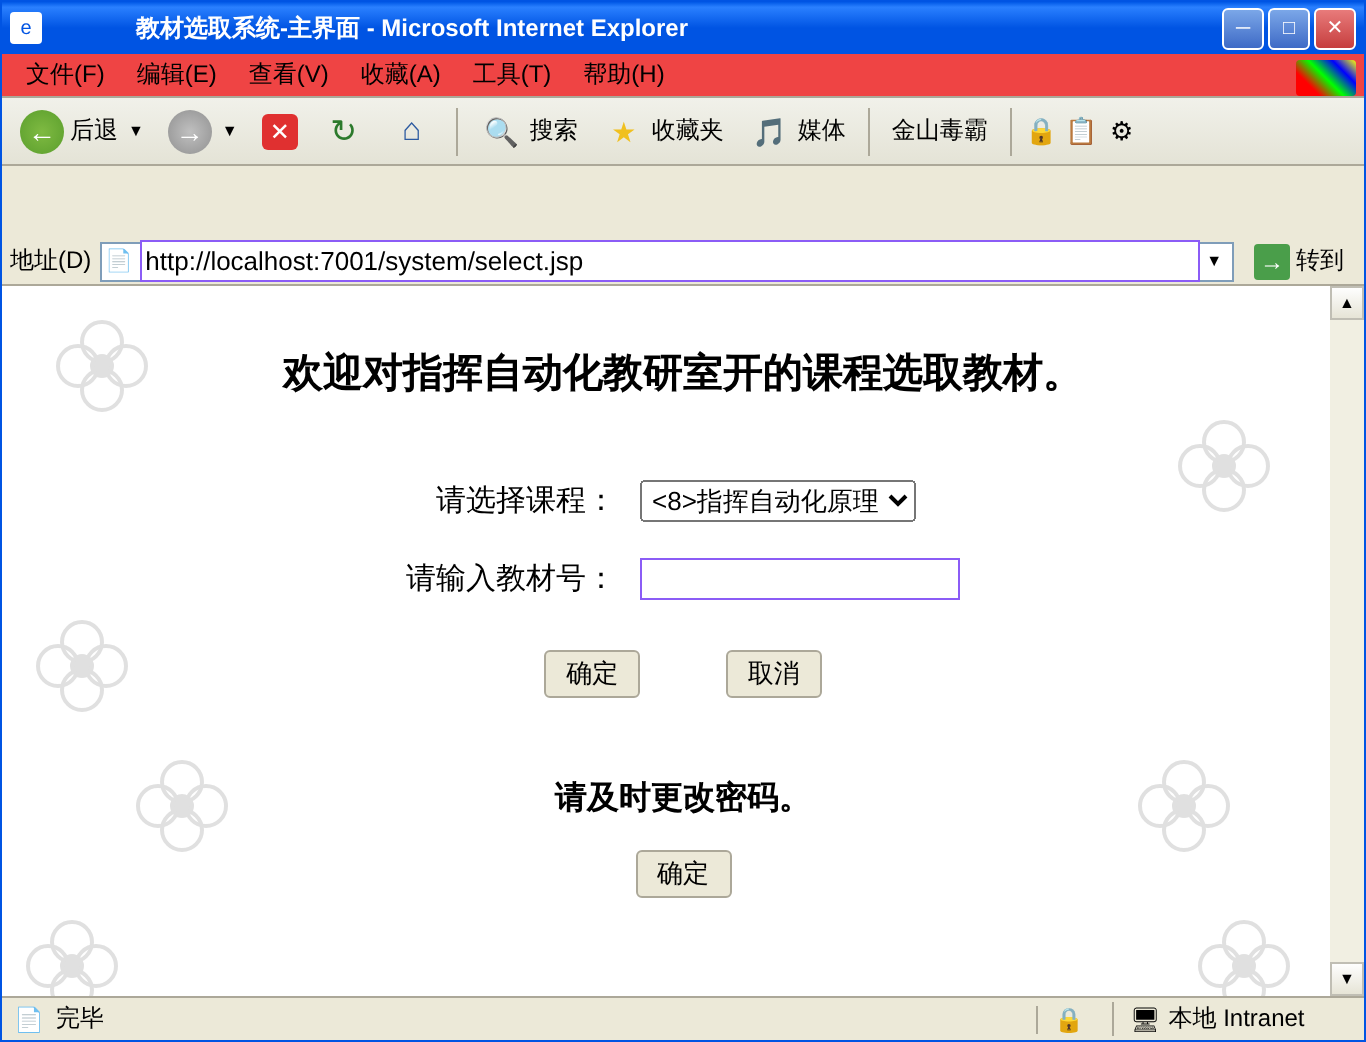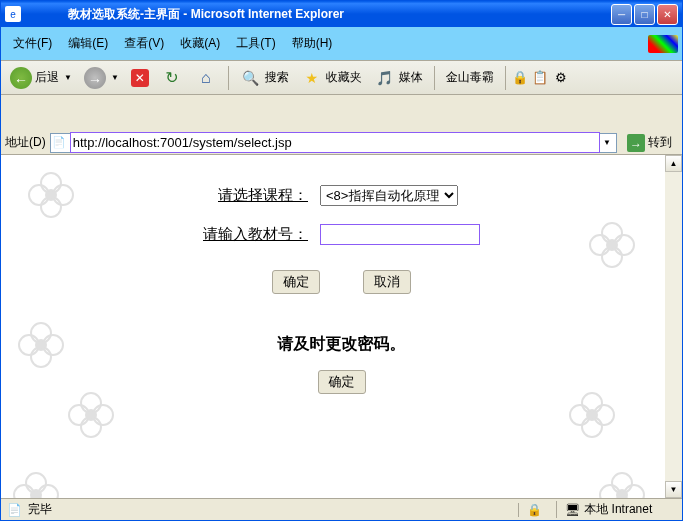--- a/index.html
+++ b/index.html
@@ -7,21 +7,21 @@
 
 .window { width: 683px; height: 521px; display: flex; flex-direction: column; border: 1px solid #0054e3; }
 
 .titlebar { height: 26px; background: linear-gradient(to bottom, #0058e6 0%, #2a80ff 10%, #0054e3 50%, #0054e3 100%); display: flex; align-items: center; padding: 0 4px; color: white; }
 .titlebar-icon { width: 16px; height: 16px; margin-right: 4px; background: #fff; border-radius: 2px; display: flex; align-items: center; justify-content: center; font-size: 10px; color: #0054e3; }
 .titlebar-text { flex: 1; font-weight: bold; font-size: 12px; padding-left: 43px; }
 .win-btns { display: flex; gap: 2px; }
 .win-btn { width: 21px; height: 21px; background: linear-gradient(to bottom, #7ba7e8, #3e6ac6); border: 1px solid #fff; border-radius: 3px; display: flex; align-items: center; justify-content: center; color: white; font-size: 10px; cursor: pointer; }
 .win-btn.close { background: linear-gradient(to bottom, #e87b7b, #c63e3e); }
 
-.menubar { height: 34px; background: #7dd3fc; display: flex; align-items: center; padding: 0 4px; border-bottom: 1px solid #aca899; }
+.menubar { height: 22px; background: #ef4444; display: flex; align-items: flex-end; padding: 0 4px; border-bottom: 1px solid #aca899; }
 .menu-item { padding: 2px 8px; font-size: 12px; cursor: pointer; }
 .menu-logo { margin-left: auto; width: 30px; height: 18px; background: linear-gradient(45deg, #f00 25%, #0f0 50%, #00f 75%, #ff0); border-radius: 2px; }
 
 .toolbar { height: 34px; background: linear-gradient(to bottom, #f1f1ea, #e4e3d6); display: flex; align-items: center; padding: 0 4px; border-bottom: 1px solid #aca899; gap: 2px; }
 .tb-btn { display: flex; align-items: center; padding: 2px 4px; border: 1px solid transparent; border-radius: 3px; cursor: pointer; gap: 3px; font-size: 12px; }
 .tb-icon { width: 22px; height: 22px; display: flex; align-items: center; justify-content: center; border-radius: 50%; }
 .tb-icon.nav { background: radial-gradient(circle, #7fba42, #5a9e2c); color: white; font-size: 14px; }
 .tb-icon.nav.fwd { background: radial-gradient(circle, #c0c0c0, #909090); }
 .tb-icon.stop { width: 18px; height: 18px; background: #e03030; color: white; font-size: 12px; border-radius: 3px; }
 .tb-icon.refresh { font-size: 16px; color: #2c7a2c; }
@@ -41,21 +41,21 @@
 .addr-drop { font-size: 8px; padding: 0 3px; cursor: pointer; }
 .go-btn { display: flex; align-items: center; gap: 3px; padding: 2px 6px; cursor: pointer; font-size: 12px; }
 .go-icon { width: 18px; height: 18px; background: #4a9e4a; color: white; display: flex; align-items: center; justify-content: center; border-radius: 2px; font-size: 12px; }
 
 .content-area { flex: 1; background: white; overflow: auto; position: relative; }
 .page { padding: 20px 40px; text-align: center; font-family: "SimSun", serif; position: relative; min-height: 100%; }
 .flower { position: absolute; width: 60px; height: 60px; opacity: 0.6; }
 
 .page-title { font-size: 20px; font-weight: bold; margin: 10px 0 30px; }
 .form-table { margin: 0 auto; }
-.form-table td { padding: 8px 5px; text-align: right; font-size: 15px; text-decoration: underline; }
+.form-table td { padding: 8px 5px; text-align: right; font-size: 15px; }
 .form-table td + td { text-align: left; }
 select { font-size: 13px; padding: 1px; }
 input[type=text] { width: 160px; font-size: 13px; padding: 2px; border: 1px solid #8b5cf6; }
 .btn-row { margin: 15px 0; }
 .form-btn { font-size: 13px; padding: 2px 10px; font-family: inherit; background: #ece9d8; border: 1px solid #aca899; border-radius: 3px; cursor: pointer; margin: 0 20px; }
 .pw-text { font-size: 16px; font-weight: bold; margin: 40px 0 15px; }
 
 .scrollbar { position: absolute; right: 0; top: 0; bottom: 0; width: 17px; background: #f1efe2; }
 .sb-btn { width: 17px; height: 17px; background: linear-gradient(to bottom, #fefefe, #e6e4d6); border: 1px solid #c0beb4; display: flex; align-items: center; justify-content: center; font-size: 8px; cursor: pointer; }
 .sb-btn.down { position: absolute; bottom: 0; }
@@ -209,20 +209,21 @@
       <svg class="flower" style="top:310px;right:30px" viewBox="0 0 60 60">
           <g stroke="#ccc" stroke-width="2" fill="none">
             <circle cx="30" cy="18" r="10"></circle>
             <circle cx="42" cy="30" r="10"></circle>
             <circle cx="30" cy="42" r="10"></circle>
             <circle cx="18" cy="30" r="10"></circle>
             <circle cx="30" cy="30" r="5" fill="#ccc"></circle>
           </g>
         </svg>
 
+      <div class="page-title">欢迎对指挥自动化教研室开的课程选取教材。</div>
 
       <table class="form-table">
         <tbody>
             <tr>
           <td>请选择课程：</td>
           <td><select><option>&lt;8&gt;指挥自动化原理</option></select></td>
         </tr>
         <tr>
           <td>请输入教材号：</td>
           <td><input type="text" value="" style=""></td>

